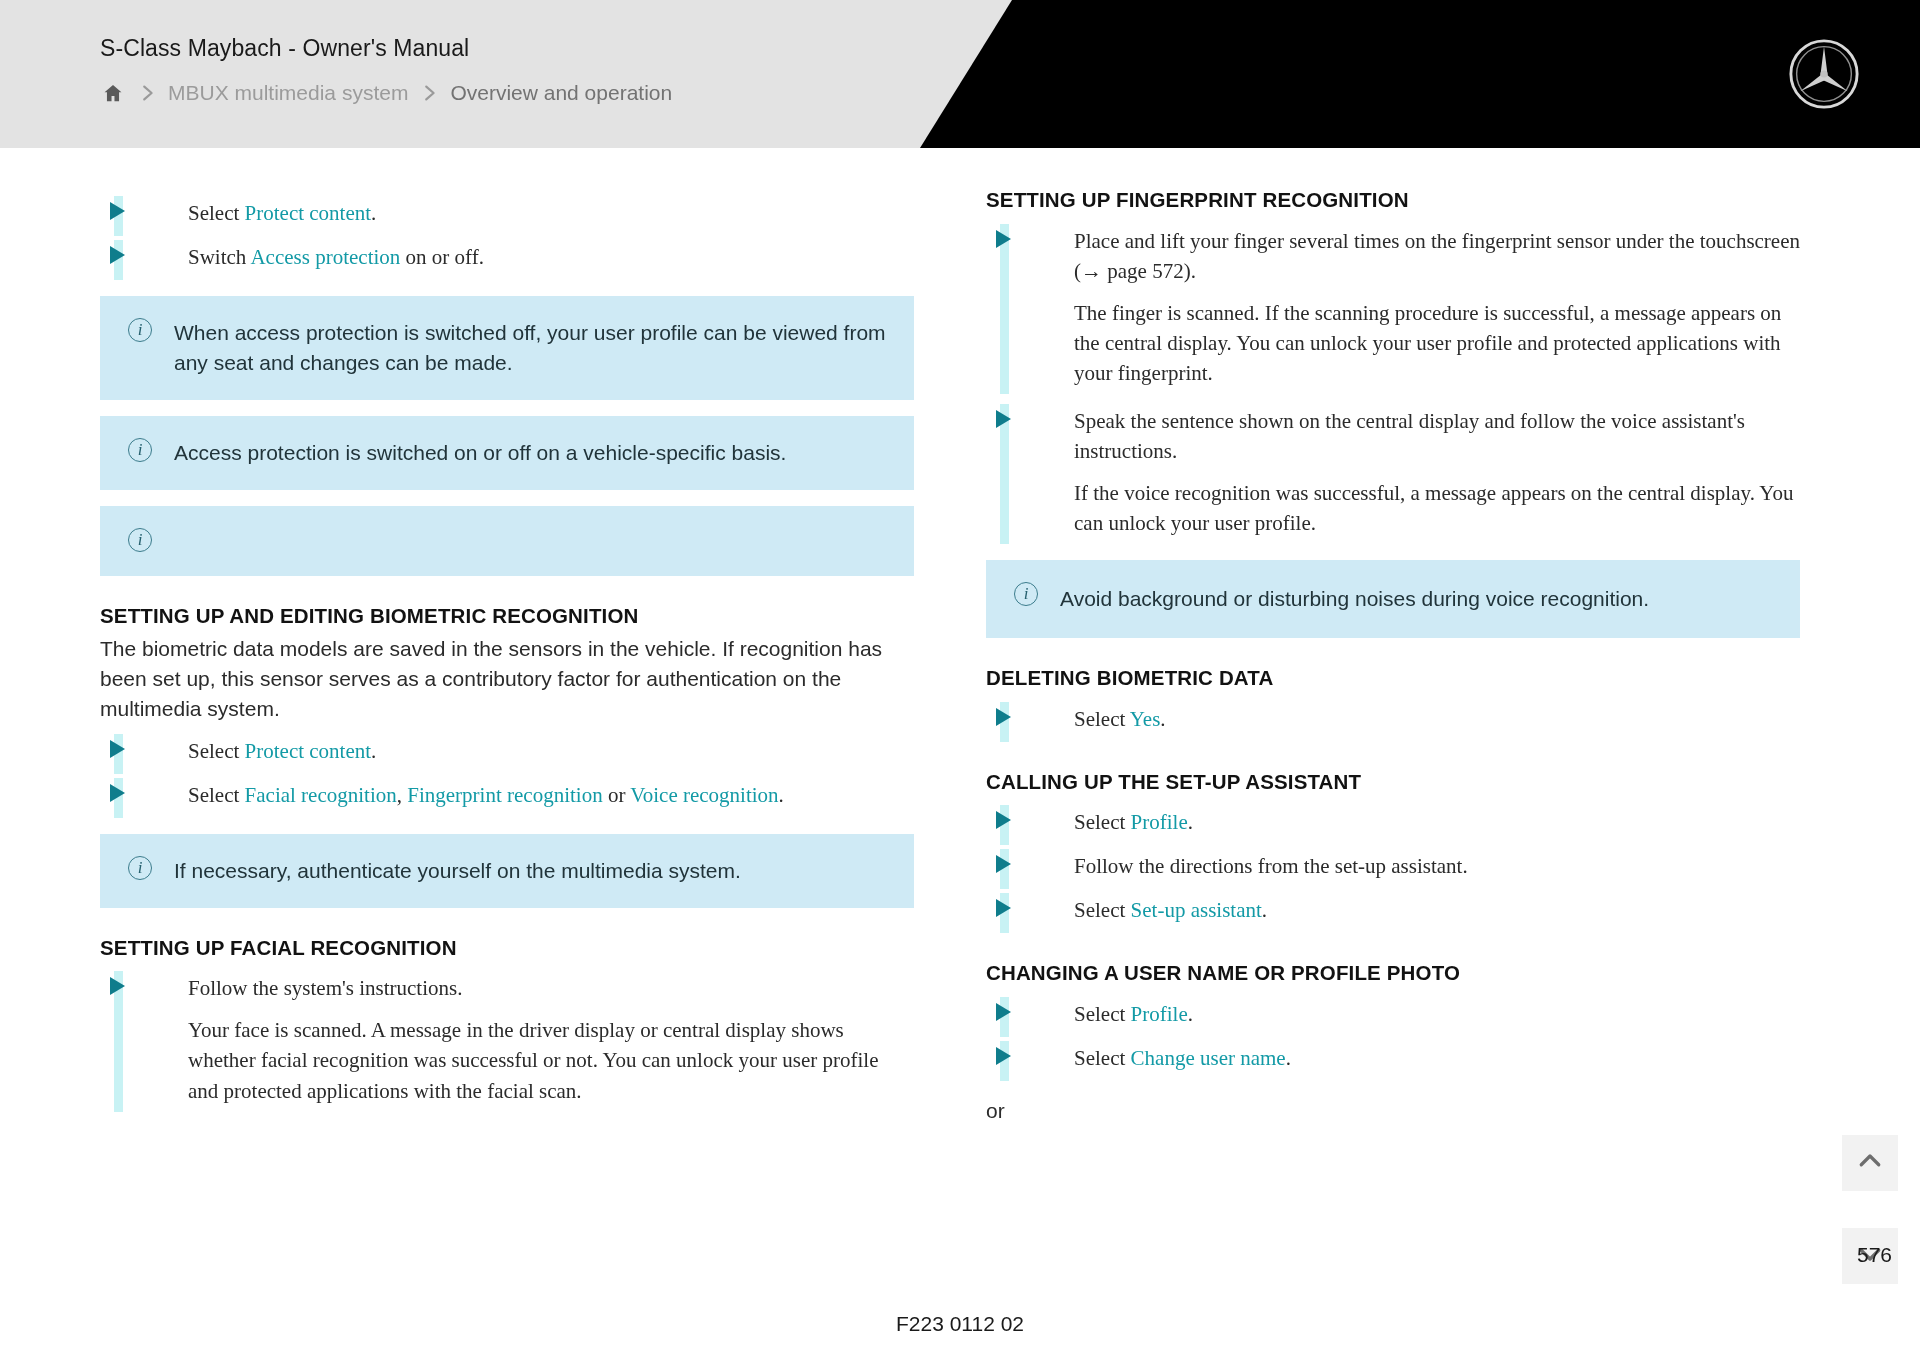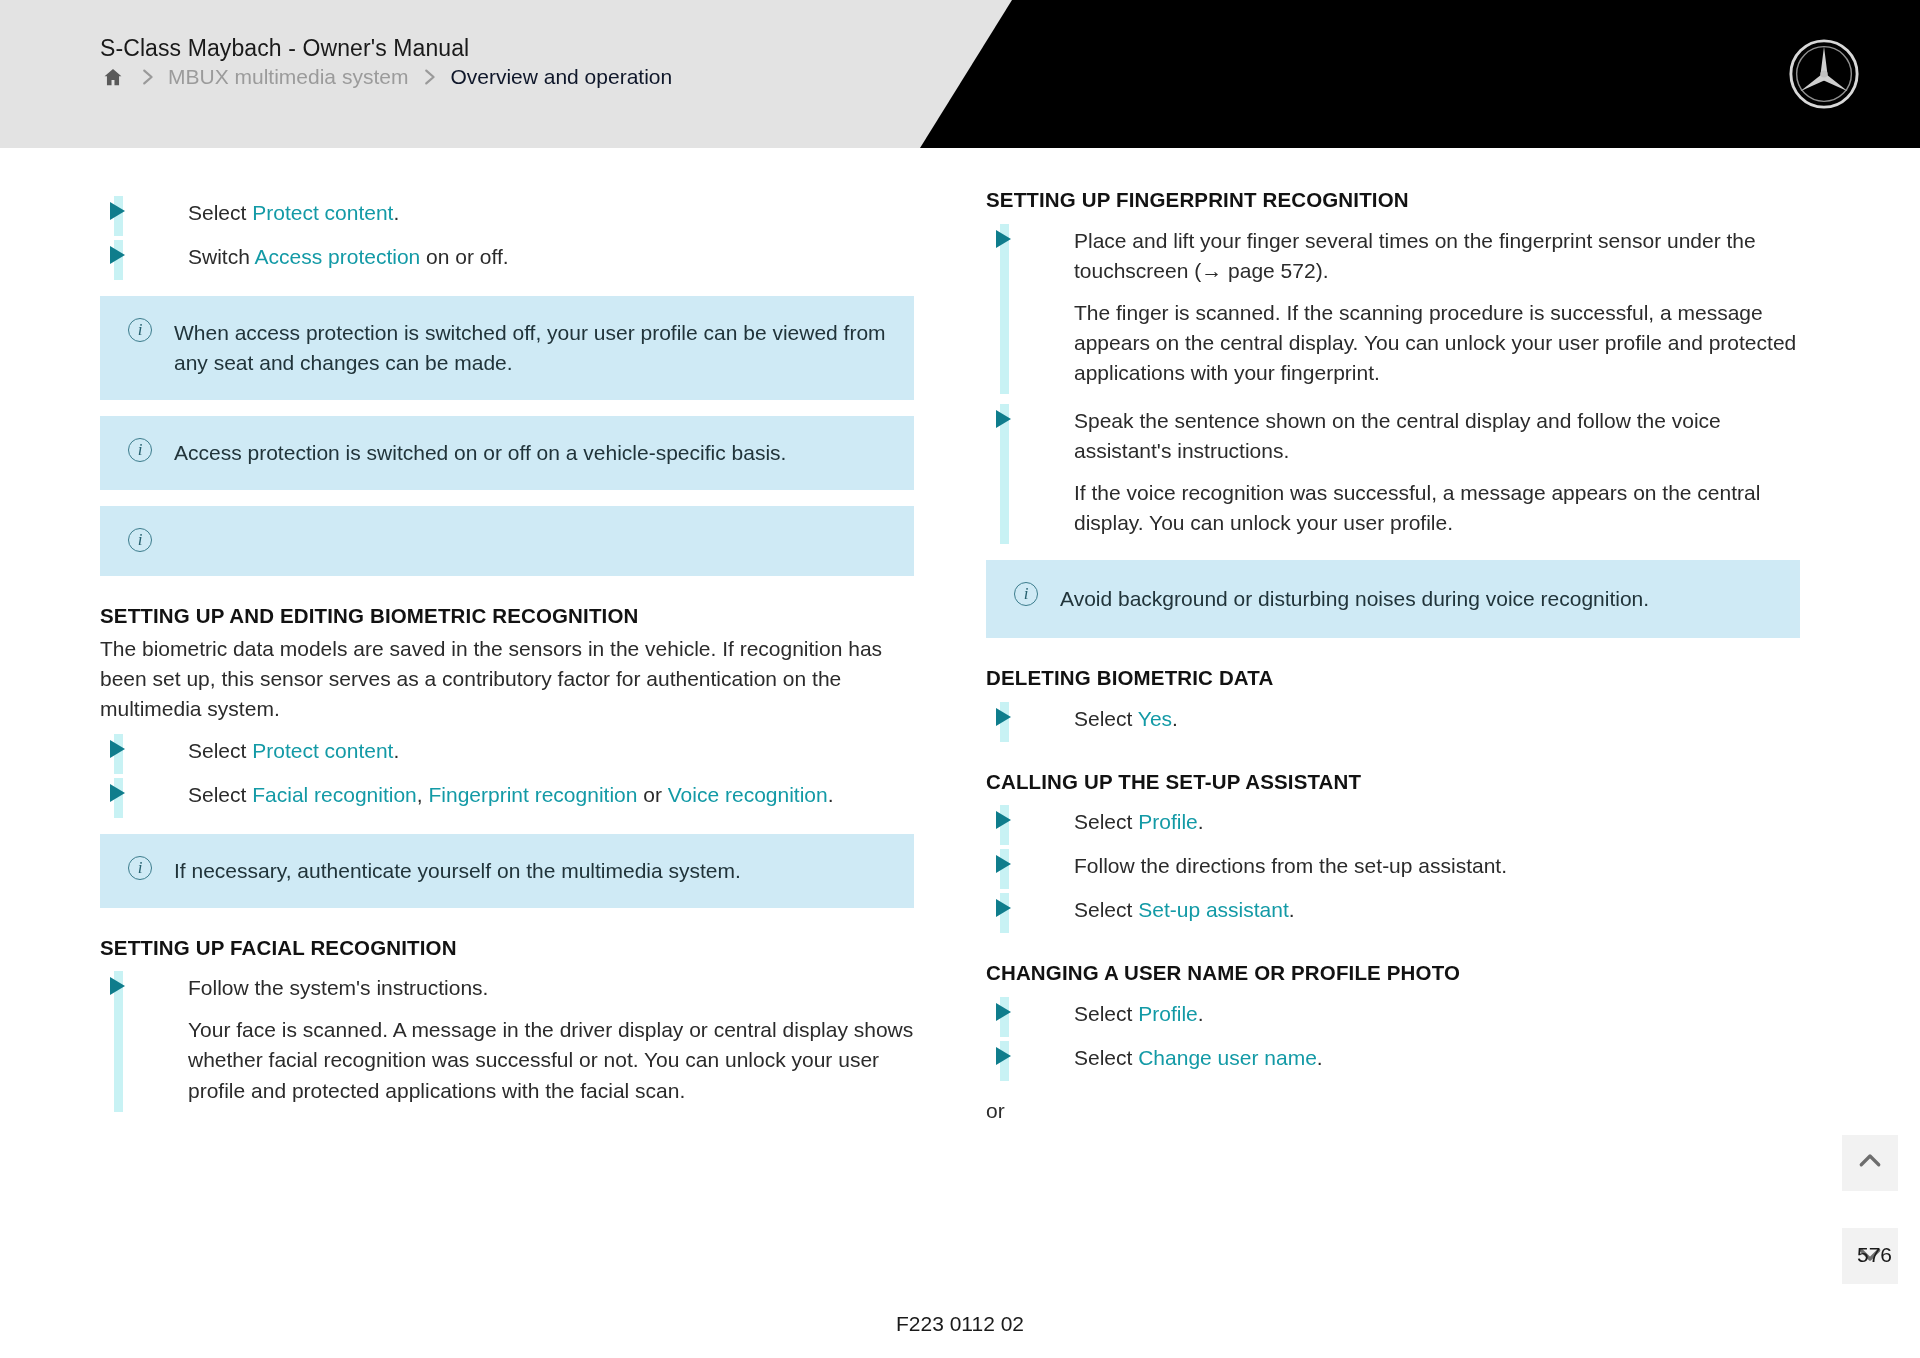--- a/index.html
+++ b/index.html
@@ -52,21 +52,21 @@
     top: 35px;
     font-size: 23px;
     color: #1a1a1a;
     letter-spacing: 0.1px;
     white-space: nowrap;
   }
 
   .breadcrumb {
     position: absolute;
     left: 100px;
-    top: 64px;
+    top: 80px;
     display: flex;
     align-items: center;
     gap: 0;
     white-space: nowrap;
   }
 
   .bc-home {
     display: inline-flex;
     align-items: center;
     justify-content: center;
@@ -83,21 +83,21 @@
     height: 26px;
     color: #9a9a9a;
   }
 
   .bc-item {
     font-size: 21px;
     color: #9b9b9b;
   }
 
   .bc-item.current {
-    color: #0f172a;
+    color: #737373;
   }
 
   
   .content {
     position: absolute;
     top: 148px;
     left: 0;
     width: 1920px;
     height: 1150px;
     padding: 38px 0 0 0;
@@ -133,20 +133,21 @@
     font-size: 21px;
     line-height: 1.43;
     color: #2b2b2b;
     margin: 0;
   }
 
   
   .action-list {
     margin: 6px 0 0 0;
     list-style: none;
+    font-family: Liberation Serif, serif;
   }
 
   .action-item {
     position: relative;
     padding-left: 88px;
     padding-top: 6px;
     padding-bottom: 6px;
     min-height: 44px;
   }
 

